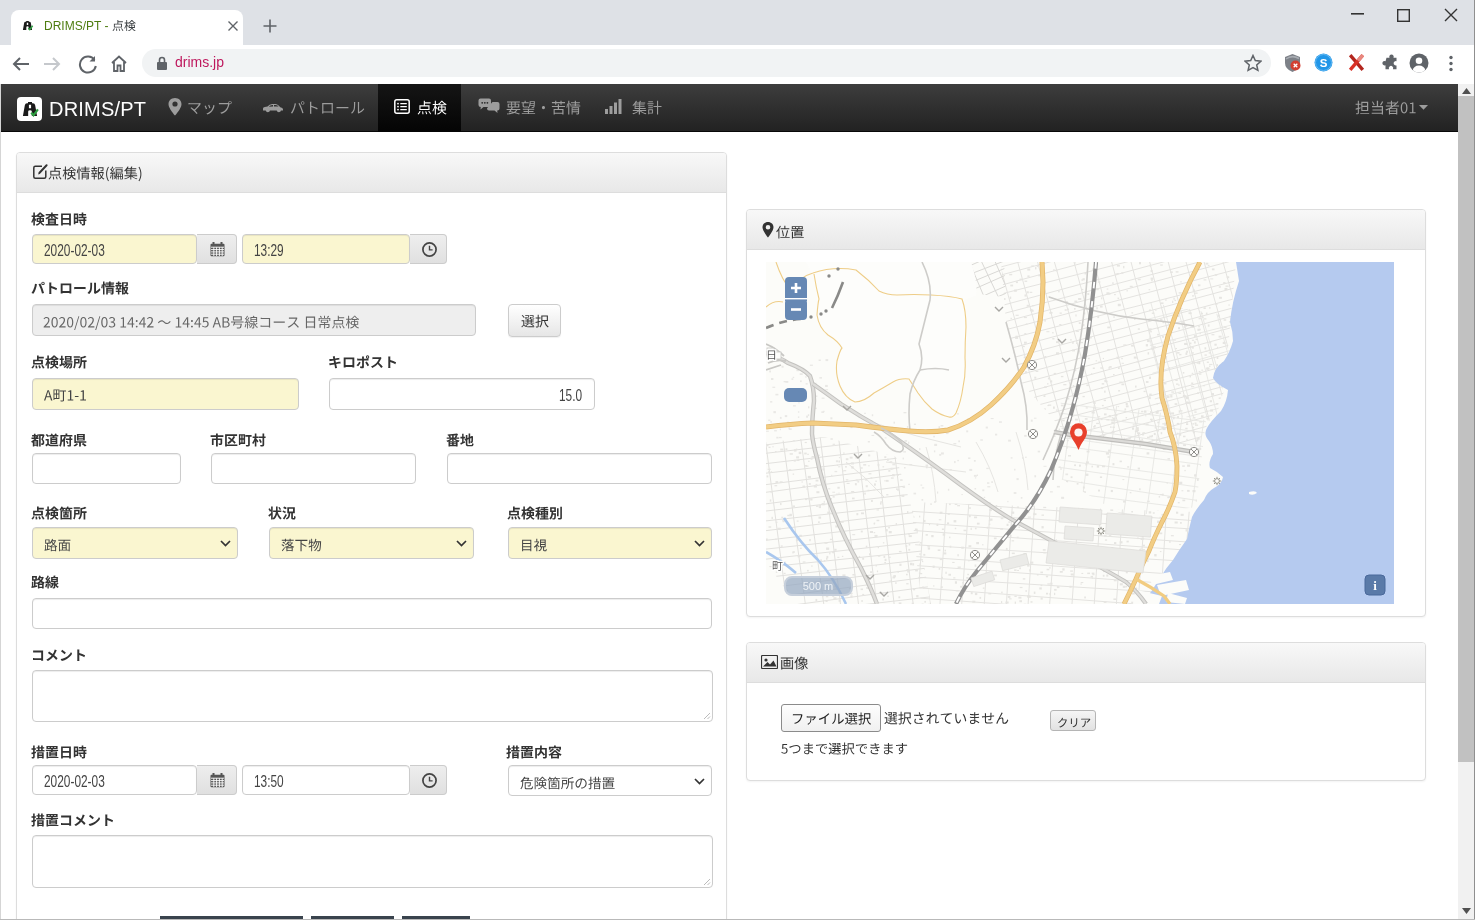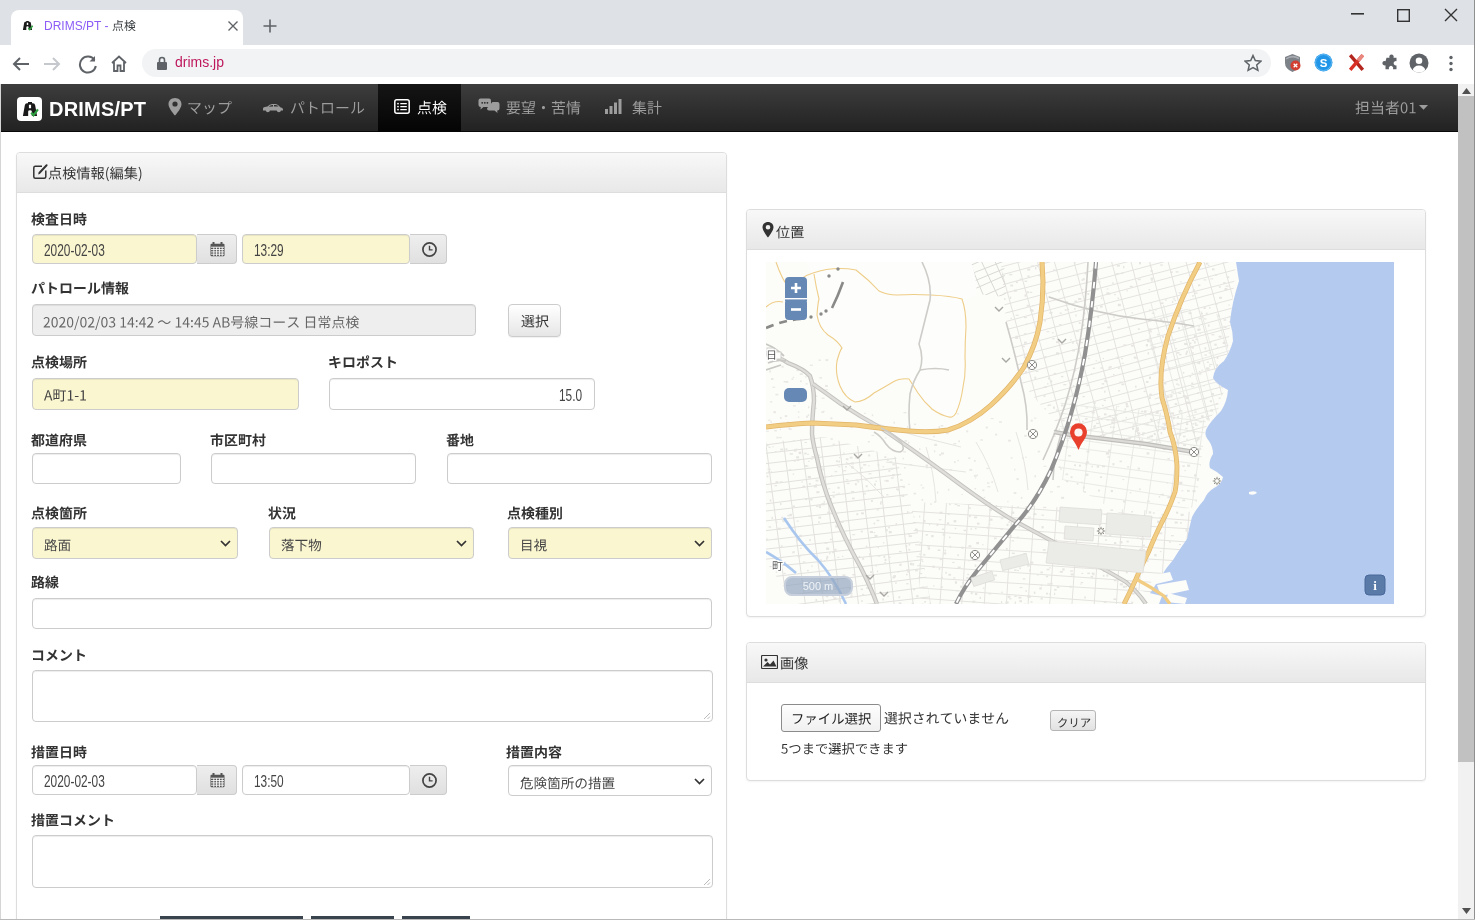--- a/index.html
+++ b/index.html
@@ -19,21 +19,21 @@
 .btn{position:absolute;background:linear-gradient(#fff,#e6e6e6);border:1px solid #ccc;border-radius:4px;box-shadow:0 1px 1px rgba(0,0,0,.06)}
 .val{position:absolute;font-size:16.5px;color:#444;transform:scaleX(.72);transform-origin:0 50%;letter-spacing:0px;white-space:pre}
 #scroll{position:absolute;left:1458px;top:84px;width:17px;height:836px;background:#f1f1f1}
 </style></head><body>
 <div id="titlebar"></div>
 <div id="tab"></div>
 <svg class="abs" style="left:21px;top:19px" width="13" height="13" viewBox="0 0 24 24">
     <path fill-rule="evenodd" d="M3.5 20.5 L5.8 7.5 Q6.2 5.2 8.4 5.2 L9.6 5.2 L9.6 3.6 L14.4 3.6 L14.4 5.2 L15.6 5.2 Q17.8 5.2 18.2 7.5 L20.5 20.5 L14.2 20.5 L14.2 15 Q14.2 13.4 12 13.4 Q9.8 13.4 9.8 15 L9.8 20.5 Z M10.7 6.8 L13.3 6.8 L13.3 11 L10.7 11 Z" fill="#1a1a1a"></path>
     <path d="M13.5 16.5 L16.2 19.6 L21.5 12.5" stroke="#2fa042" stroke-width="2.6" fill="none"></path>
   </svg>
-<div class="abs" style="left:44px;top:19px;font-size:12px;color:#8b5cf6">DRIMS/PT - </div>
+<div class="abs" style="left:44px;top:19px;font-size:12px;color:#4d7c0f">DRIMS/PT - </div>
 <svg class="abs" style="left:112px;top:17.4px" width="27" height="17" viewBox="0 -12.6 27 15.96">
     <path d="M2.8 -5.5H9.1V-3.4H2.8ZM4.0 -1.5C4.2 -0.7 4.3 0.2 4.3 0.8L5.2 0.7C5.2 0.1 5.1 -0.8 4.9 -1.6ZM6.5 -1.5C6.9 -0.7 7.2 0.2 7.4 0.8L8.2 0.6C8.1 0.0 7.7 -0.9 7.3 -1.7ZM9.0 -1.6C9.6 -0.8 10.2 0.2 10.5 0.8L11.4 0.5C11.1 -0.1 10.4 -1.1 9.8 -1.9ZM2.1 -1.8C1.7 -0.9 1.1 0.0 0.5 0.5L1.3 0.9C1.9 0.3 2.5 -0.6 2.9 -1.6ZM1.9 -6.4V-2.5H10.0V-6.4H6.3V-7.9H10.9V-8.8H6.3V-10.0H5.4V-6.4Z M16.8 -5.3V-2.2H19.2C18.9 -1.2 18.1 -0.3 16.0 0.3C16.2 0.4 16.4 0.8 16.5 1.0C18.6 0.3 19.5 -0.6 19.9 -1.7C20.7 -0.2 21.7 0.4 23.1 1.0C23.2 0.7 23.4 0.4 23.6 0.2C22.2 -0.2 21.3 -0.8 20.6 -2.2H22.9V-5.3H20.2V-6.4H22.2V-7.0C22.5 -6.8 22.9 -6.6 23.2 -6.4C23.3 -6.6 23.5 -7.0 23.7 -7.2C22.4 -7.7 21.1 -8.8 20.2 -10.0H19.4C18.8 -9.0 17.7 -7.9 16.4 -7.3V-7.5H15.1V-10.0H14.3V-7.5H12.6V-6.6H14.2C13.8 -5.0 13.1 -3.1 12.3 -2.1C12.5 -1.8 12.7 -1.5 12.8 -1.3C13.3 -2.0 13.9 -3.3 14.3 -4.6V0.9H15.1V-4.7C15.5 -4.1 15.9 -3.3 16.1 -2.9L16.6 -3.6C16.4 -3.9 15.4 -5.3 15.1 -5.7V-6.6H16.4V-6.7L16.6 -6.4C16.9 -6.6 17.3 -6.8 17.6 -7.0V-6.4H19.4V-5.3ZM19.9 -9.2C20.4 -8.5 21.1 -7.8 21.9 -7.2H17.9C18.7 -7.8 19.4 -8.5 19.9 -9.2ZM17.6 -4.6H19.4V-3.6C19.4 -3.4 19.4 -3.2 19.4 -3.0H17.6ZM20.2 -4.6H22.1V-3.0H20.2C20.2 -3.2 20.2 -3.3 20.2 -3.6Z" fill="#3c4043"></path>
   </svg>
 <svg class="abs" style="left:227px;top:20px" width="12" height="12">
     <path d="M1.5 1.5 L10.5 10.5 M10.5 1.5 L1.5 10.5" stroke="#5f6368" stroke-width="1.4"></path>
   </svg>
 <svg class="abs" style="left:263px;top:19px" width="14" height="14">
     <path d="M7 0.5 L7 13.5 M0.5 7 L13.5 7" stroke="#5f6368" stroke-width="1.6"></path>
   </svg>
 <svg class="abs" style="left:1351px;top:13px" width="13" height="2">
@@ -104,21 +104,21 @@
     <circle cx="3" cy="8.5" r="1.7" fill="#5f6368"></circle>
     <circle cx="3" cy="14.5" r="1.7" fill="#5f6368"></circle>
   </svg>
 <div id="navbar"></div>
 <div id="navactive"></div>
 <div class="abs" style="left:17px;top:97px;width:25px;height:24px;background:#fff;border-radius:4px"></div>
 <svg class="abs" style="left:19.5px;top:99px" width="20" height="20" viewBox="0 0 24 24">
     <path fill-rule="evenodd" d="M3.5 20.5 L5.8 7.5 Q6.2 5.2 8.4 5.2 L9.6 5.2 L9.6 3.6 L14.4 3.6 L14.4 5.2 L15.6 5.2 Q17.8 5.2 18.2 7.5 L20.5 20.5 L14.2 20.5 L14.2 15 Q14.2 13.4 12 13.4 Q9.8 13.4 9.8 15 L9.8 20.5 Z M10.7 6.8 L13.3 6.8 L13.3 11 L10.7 11 Z" fill="#1a1a1a"></path>
     <path d="M13.5 16.5 L16.2 19.6 L21.5 12.5" stroke="#2fa042" stroke-width="2.6" fill="none"></path>
   </svg>
-<div class="abs" style="left:49px;top:98px;font-size:20px;font-weight:bold;color:#fff;letter-spacing:0.2px">DRIMS/PT</div>
+<div class="abs" style="left:49px;top:98px;font-size:20px;font-weight:normal;color:#fff;letter-spacing:0.2px">DRIMS/PT</div>
 <svg class="abs" style="left:168px;top:98px" width="14" height="18">
     <path d="M7 0 C3 0 0.5 2.8 0.5 6.2 C0.5 10.5 7 17.5 7 17.5 C7 17.5 13.5 10.5 13.5 6.2 C13.5 2.8 11 0 7 0 Z M7 8.6 A2.6 2.6 0 1 1 7 3.4 A2.6 2.6 0 0 1 7 8.6 Z" fill="#9d9d9d"></path>
   </svg>
 <svg class="abs" style="left:187px;top:97.2px" width="48" height="21" viewBox="0 -15.75 48 19.95">
     <path d="M6.8 -2.3C7.8 -1.4 9.0 -0.0 9.5 0.6L10.6 -0.1C10.0 -0.9 9.0 -2.0 8.1 -2.9C10.5 -4.8 12.4 -7.2 13.5 -9.0C13.6 -9.1 13.7 -9.3 13.9 -9.5L12.9 -10.2C12.7 -10.2 12.4 -10.1 12.0 -10.1C10.5 -10.1 3.8 -10.1 3.0 -10.1C2.5 -10.1 1.9 -10.2 1.5 -10.2V-8.9C1.8 -8.9 2.4 -9.0 3.0 -9.0C3.9 -9.0 10.5 -9.0 11.8 -9.0C11.1 -7.6 9.4 -5.4 7.2 -3.8C6.1 -4.7 4.9 -5.7 4.4 -6.1L3.4 -5.3C4.2 -4.7 5.9 -3.2 6.8 -2.3Z M22.2 -8.6 21.1 -8.2C21.4 -7.5 22.1 -5.6 22.3 -5.0L23.4 -5.3C23.2 -6.0 22.5 -8.0 22.2 -8.6ZM27.6 -7.8 26.3 -8.2C26.1 -6.2 25.3 -4.3 24.3 -3.0C23.0 -1.5 21.1 -0.3 19.4 0.1L20.4 1.1C22.1 0.4 23.9 -0.6 25.3 -2.4C26.4 -3.7 27.0 -5.3 27.4 -7.0C27.5 -7.2 27.5 -7.4 27.6 -7.8ZM18.7 -7.8 17.6 -7.4C17.9 -6.9 18.7 -4.8 18.9 -4.0L20.1 -4.5C19.8 -5.2 19.0 -7.2 18.7 -7.8Z M42.0 -10.7C42.0 -11.3 42.5 -11.7 43.0 -11.7C43.6 -11.7 44.0 -11.3 44.0 -10.7C44.0 -10.2 43.6 -9.7 43.0 -9.7C42.5 -9.7 42.0 -10.2 42.0 -10.7ZM41.3 -10.7C41.3 -10.6 41.4 -10.4 41.4 -10.2L40.9 -10.2C40.2 -10.2 34.3 -10.2 33.4 -10.2C32.9 -10.2 32.3 -10.3 31.9 -10.3V-9.0C32.3 -9.0 32.8 -9.0 33.4 -9.0C34.3 -9.0 40.2 -9.0 41.1 -9.0C40.9 -7.6 40.2 -5.5 39.1 -4.2C37.9 -2.5 36.2 -1.3 33.3 -0.6L34.3 0.5C37.0 -0.3 38.8 -1.7 40.2 -3.4C41.4 -5.0 42.1 -7.4 42.4 -9.0L42.4 -9.1C42.6 -9.1 42.8 -9.0 43.0 -9.0C43.9 -9.0 44.7 -9.8 44.7 -10.7C44.7 -11.7 43.9 -12.4 43.0 -12.4C42.1 -12.4 41.3 -11.7 41.3 -10.7Z" fill="#9d9d9d"></path>
   </svg>
 <svg class="abs" style="left:262px;top:101px" width="22" height="13">
     <path d="M1 7.5 Q1 6.3 2.8 6 L5.5 5.6 Q7.5 3.2 10.2 3 L13.5 3 Q15.2 3.1 16.6 4.6 L18.3 6.3 Q21 6.7 21 8.3 L21 9.6 L19 9.6 A2.2 2.2 0 0 1 14.7 9.6 L8 9.6 A2.2 2.2 0 0 1 3.7 9.6 L1 9.6 Z M6.8 5.7 L11 5.5 L11 3.9 L10.3 3.9 Q8.2 4.1 6.8 5.7 Z M12 5.5 L16.5 5.4 L15.8 4.8 Q14.8 3.9 13.6 3.9 L12 3.9 Z" fill="#9d9d9d"></path>
   </svg>
 <svg class="abs" style="left:290px;top:97.2px" width="78" height="21" viewBox="0 -15.75 78 19.95">

